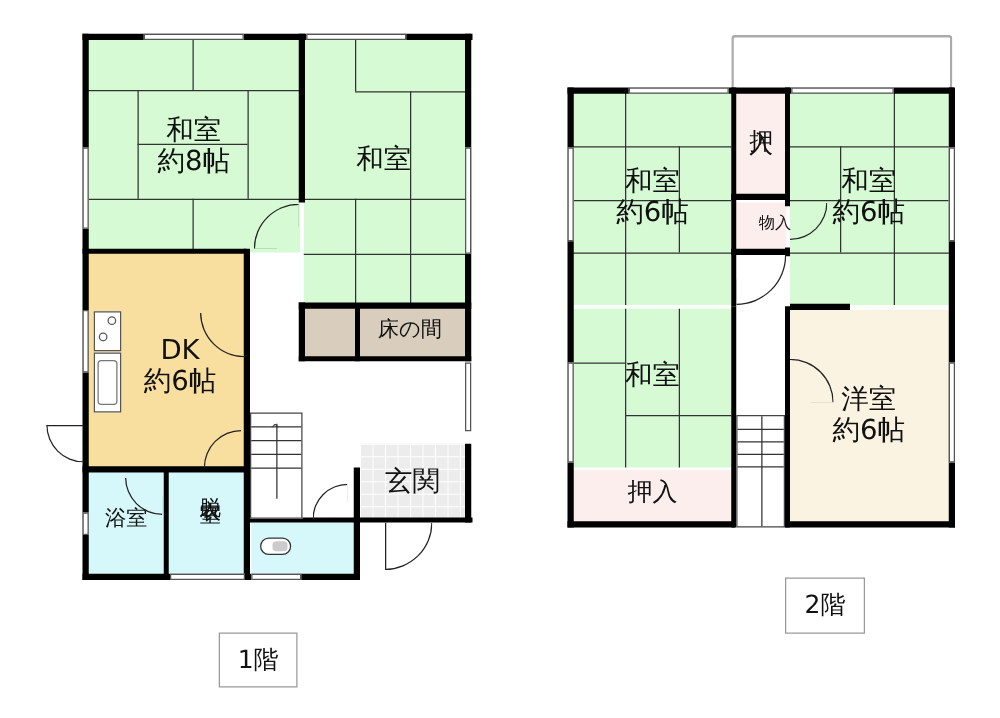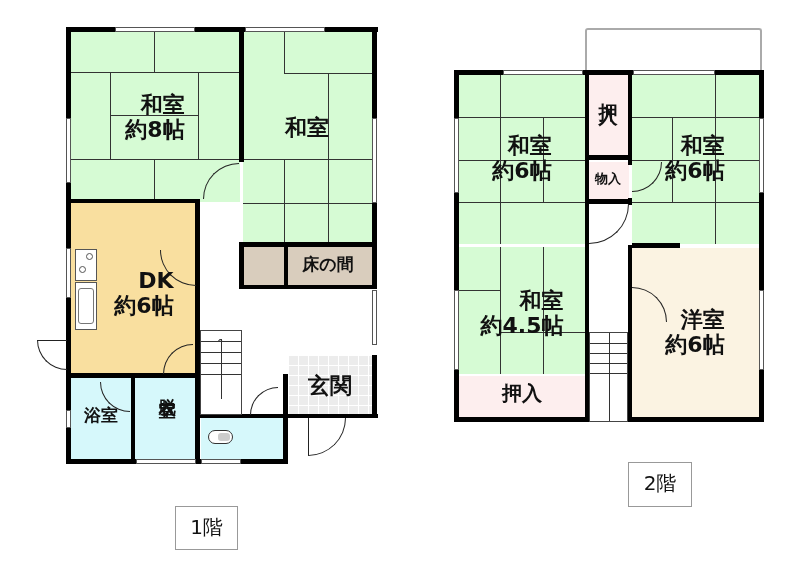--- a/index.html
+++ b/index.html
@@ -12,25 +12,25 @@
     .bath { background:#d6f8fb; }
     .closet { background:#fdeeee; }
     .western { background:#fbf3e2; }
     .tokonoma { background:#d9cdbd; }
     .entry { background:#ececec;
       background-image: linear-gradient(#fff 1px, transparent 1px), linear-gradient(90deg, #fff 1px, transparent 1px);
       background-size: 10px 10px; }
     .wall { position:absolute; background:#000; }
     .tline { position:absolute; background:#333; }
     .win { position:absolute; background:#fff; border:1px solid #555; box-sizing:border-box; }
-    .label { position:absolute; text-align:right; color:#111; line-height:1.15;
-             transform:translateX(-50%); white-space:nowrap;font-weight:bold; }
+    .label { position:absolute; text-align:center; color:#111; line-height:1.15;
+             transform:translateX(-50%); white-space:nowrap; }
     .lbl-big { font-size:22px; }
     .lbl-mid { font-size:20px; }
-    .lbl-sm { font-size:13px; }
+    .lbl-sm { font-size:13px;margin-left:12px; }
     .vert { writing-mode:vertical-rl; letter-spacing:2px; }
     .floor-tag { position:absolute; border:1px solid #999; background:#fff; font-size:20px;
                  text-align:center; line-height:40px; color:#111; }
     .door { position:absolute; border:1px solid #222; box-sizing:border-box; }
     .stair-step { position:absolute; height:1px; background:#333; }
   </style>
 </head>
 <body>
 
 <div>
@@ -200,21 +200,20 @@
   <div class="label lbl-big" style="left:522px;top:133px;">
     <div>和室</div>
       <div>約6帖</div>
   </div>
   <div class="label lbl-big" style="left:695px;top:133px;">
     <div>和室</div>
       <div>約6帖</div>
   </div>
   <div class="label lbl-big" style="left:522px;top:288px;">
     <div>和室</div>
-      <div>約4.5帖</div>
   </div>
   <div class="label lbl-big" style="left:695px;top:307px;">
     <div>洋室</div>
       <div>約6帖</div>
   </div>
   <div class="label lbl-mid vert" style="left:608px;top:88px;font-size:19px;">押入</div>
   <div class="label lbl-mid" style="left:522px;top:382px;">押入</div>
   <div class="label lbl-sm" style="left:608px;top:172px;">物入</div>
 
   <div class="floor-tag" style="left:628px;top:462px;width:62px;height:43px;">2階</div>

